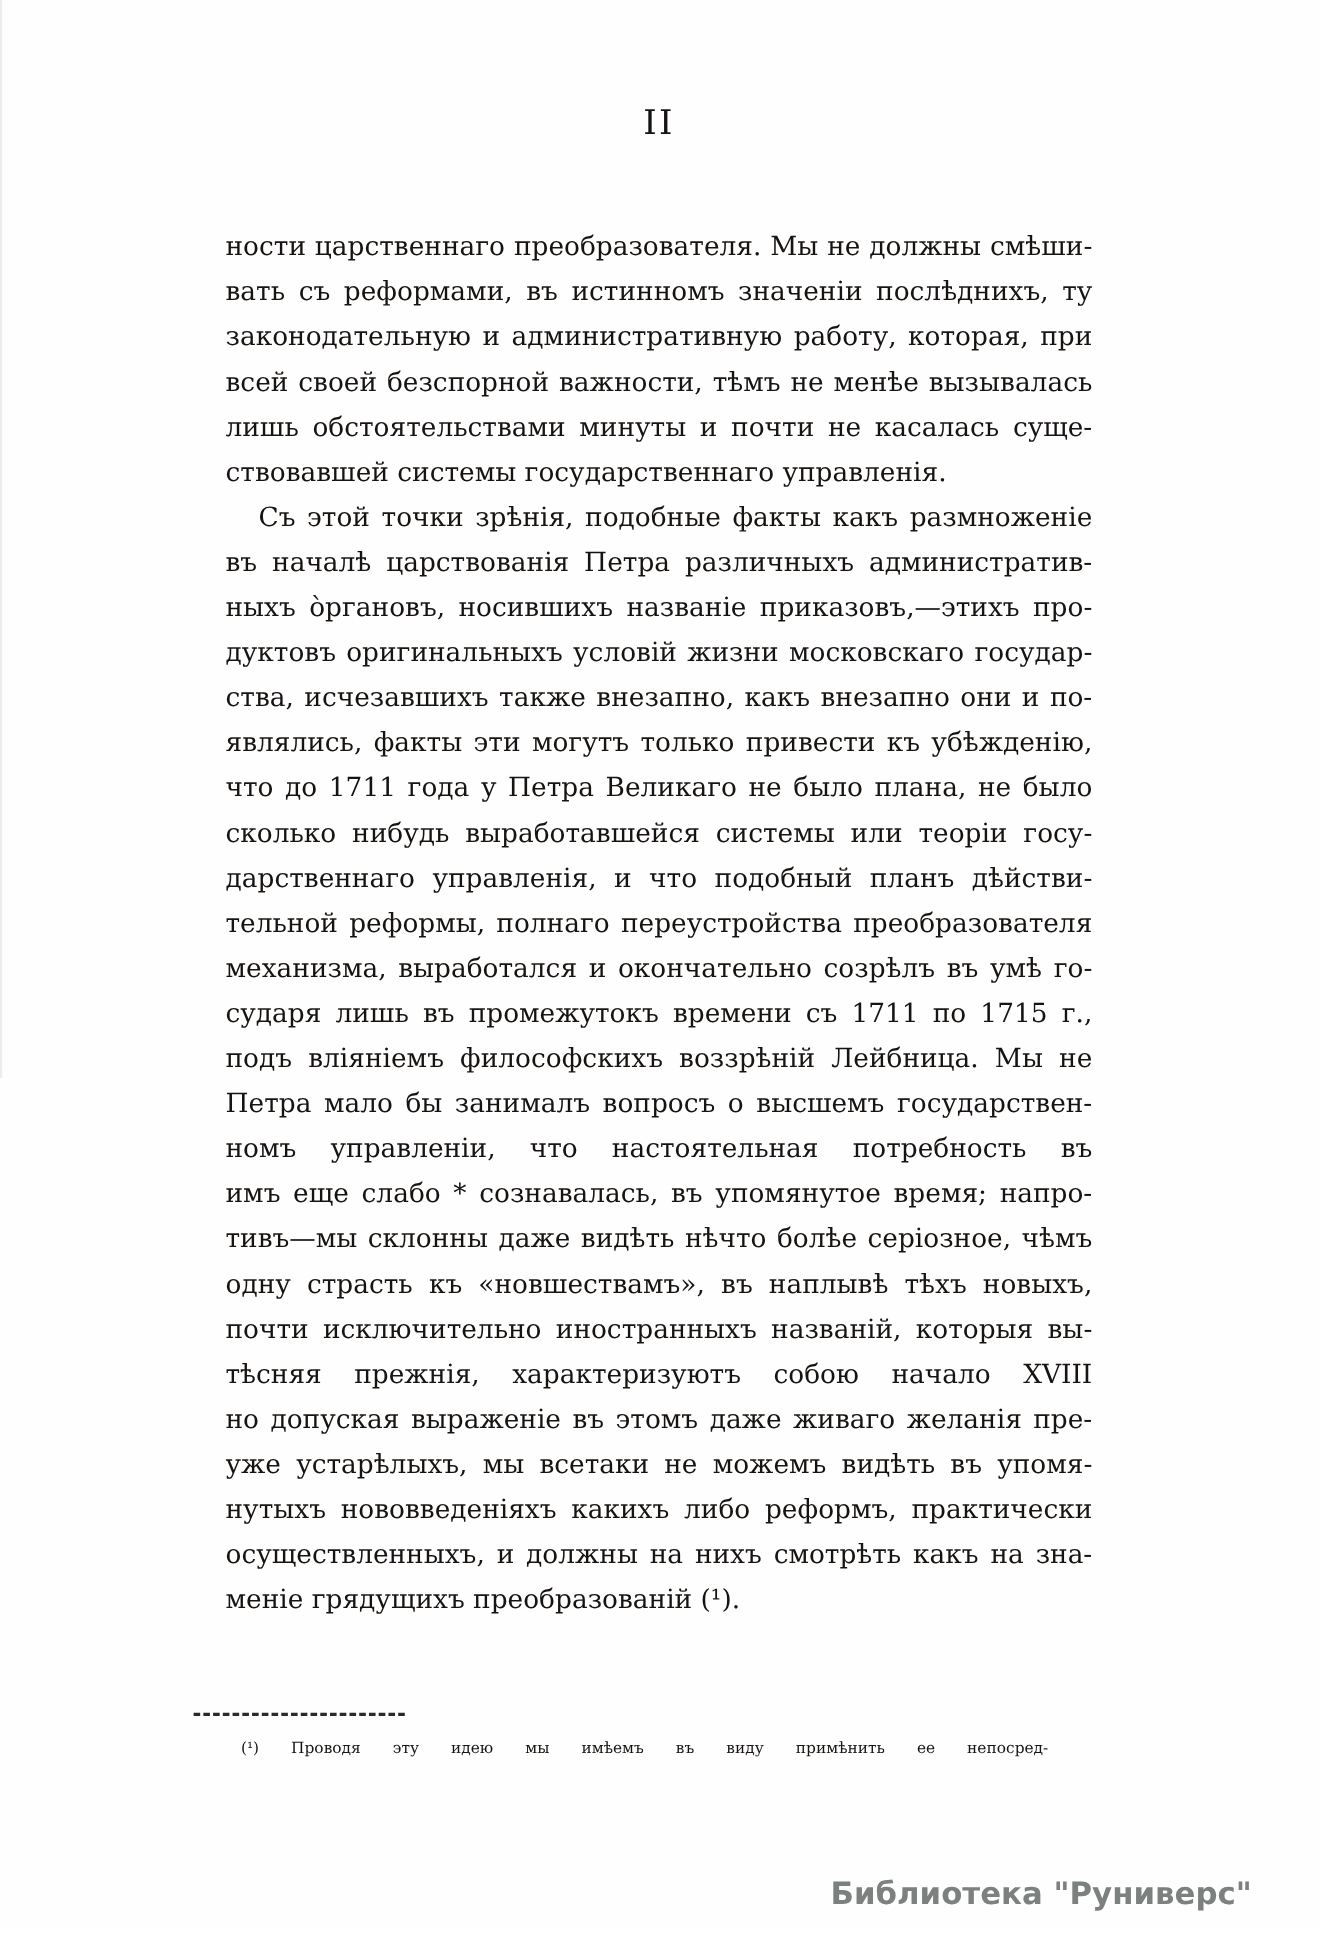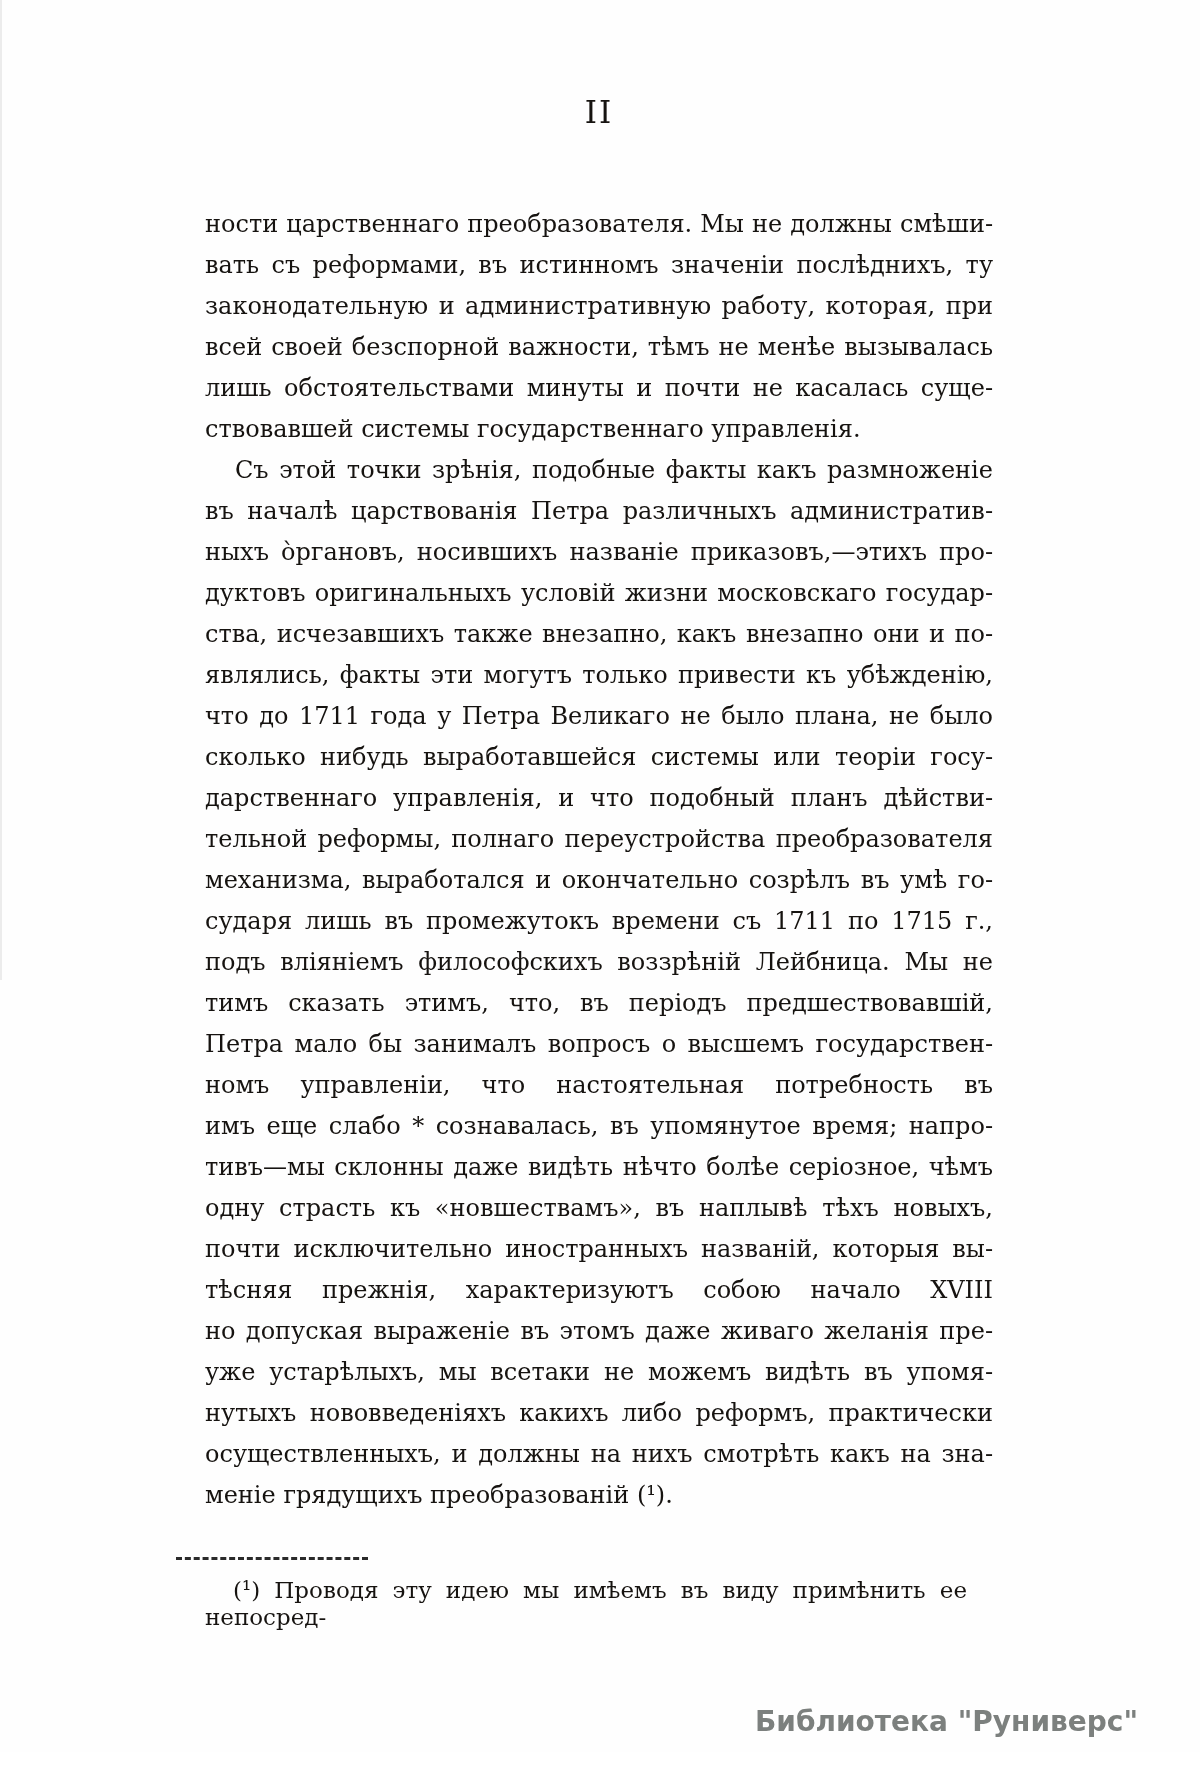--- a/index.html
+++ b/index.html
@@ -58,24 +58,24 @@
   }
   .footnote-sep {
     position: absolute;
     left: 176px;
     top: 1557px;
     width: 192px;
     border-top: 3px dashed #2a2a2a;
   }
   .footnote {
     position: absolute;
-    left: 205px;
+    left: 191px;
     top: 1577px;
     width: 762px;
-    font-size: 23px;
+    font-size: 14px;
     line-height: 27px;
     text-align: justify;
     text-align-last: justify;
     text-indent: 28px;
   }
   .watermark {
     position: absolute;
     right: 62px;
     top: 1705px;
     font-family: "DejaVu Sans", sans-serif;
@@ -106,21 +106,20 @@
     <div class="line">дуктовъ оригинальныхъ условій жизни московскаго государ-</div>
     <div class="line">ства, исчезавшихъ также внезапно, какъ внезапно они и по-</div>
     <div class="line">являлись, факты эти могутъ только привести къ убѣжденію,</div>
     <div class="line">что до 1711 года у Петра Великаго не было плана, не было</div>
     <div class="line">сколько нибудь выработавшейся системы или теоріи госу-</div>
     <div class="line">дарственнаго управленія, и что подобный планъ дѣйстви-</div>
     <div class="line">тельной реформы, полнаго переустройства преобразователя</div>
     <div class="line">механизма, выработался и окончательно созрѣлъ въ умѣ го-</div>
     <div class="line">сударя лишь въ промежутокъ времени съ 1711 по 1715 г.,</div>
     <div class="line">подъ вліяніемъ философскихъ воззрѣній Лейбница. Мы не хо-</div>
-    <div class="line">тимъ сказать этимъ, что, въ періодъ предшествовавшій,</div>
     <div class="line">Петра мало бы занималъ вопросъ о высшемъ государствен-</div>
     <div class="line">номъ управленіи, что настоятельная потребность въ реформѣ</div>
     <div class="line">имъ еще слабо * сознавалась, въ упомянутое время; напро-</div>
     <div class="line">тивъ—мы склонны даже видѣть нѣчто болѣе серіозное, чѣмъ</div>
     <div class="line">одну страсть къ «новшествамъ», въ наплывѣ тѣхъ новыхъ,</div>
     <div class="line">почти исключительно иностранныхъ названій, которыя вы-</div>
     <div class="line">тѣсняя прежнія, характеризуютъ собою начало XVIII столѣтія;</div>
     <div class="line">но допуская выраженіе въ этомъ даже живаго желанія пре-</div>
     <div class="line">уже устарѣлыхъ, мы всетаки не можемъ видѣть въ упомя-</div>
     <div class="line">нутыхъ нововведеніяхъ какихъ либо реформъ, практически</div>

